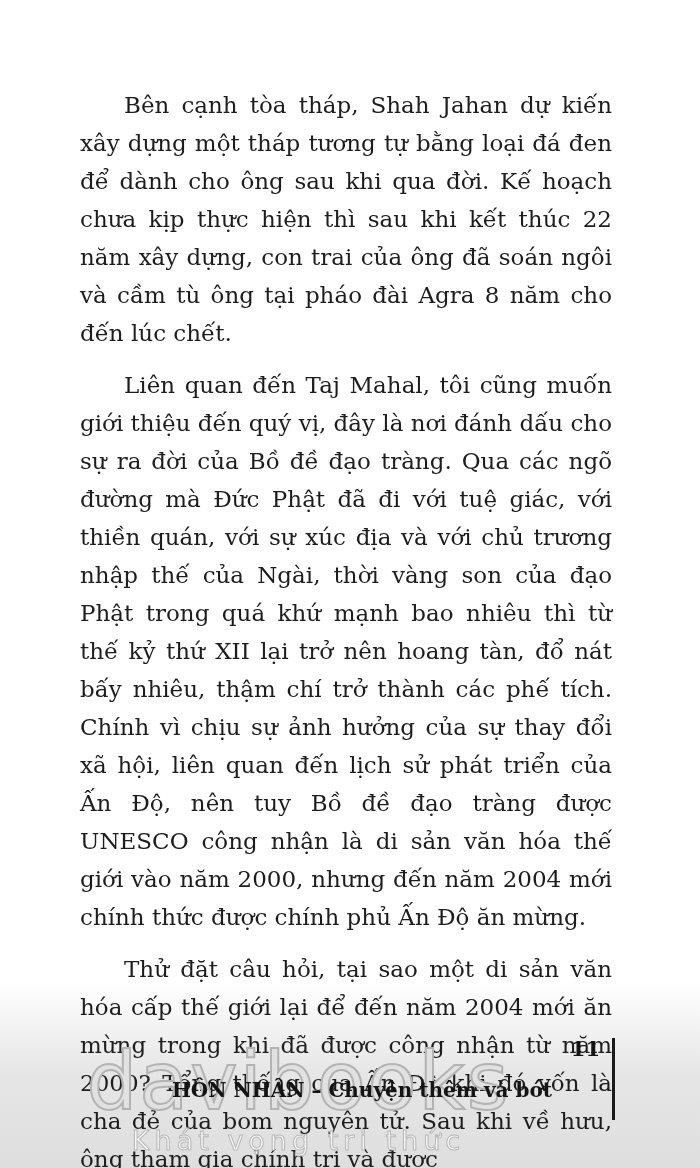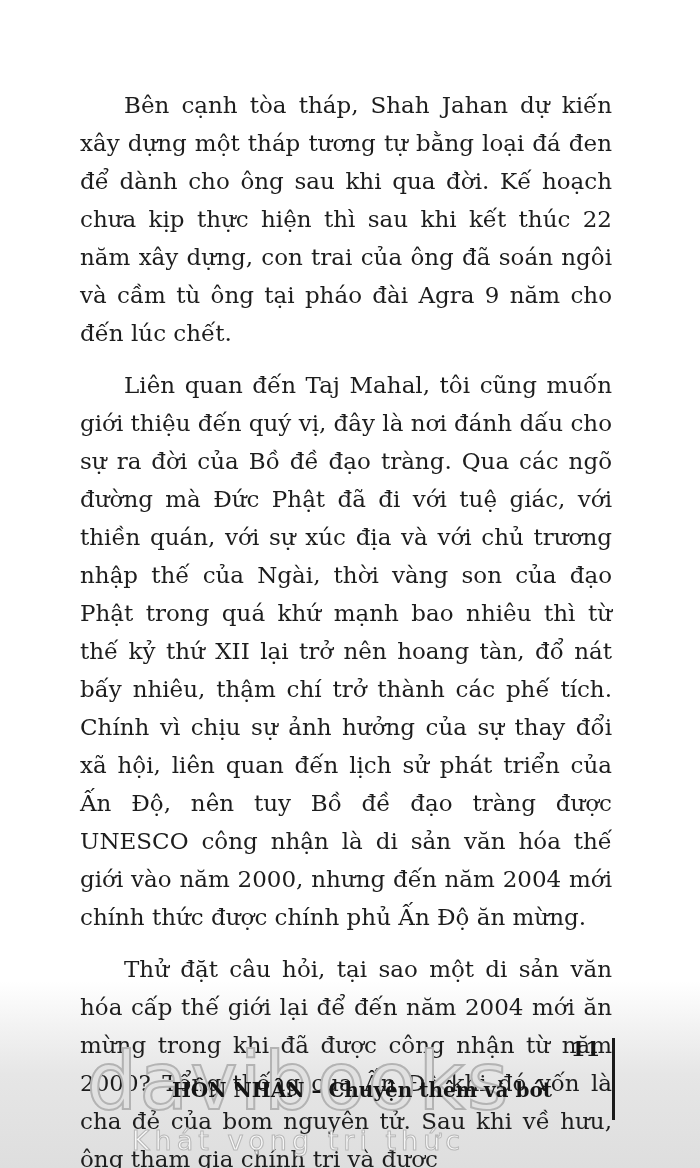--- a/index.html
+++ b/index.html
@@ -98,21 +98,21 @@
     text-shadow: 0 0 1px #c4c4c4;
     text-align: center;
   }
 </style>
 </head>
 <body>
 
 <div class="page">
 
   <div class="text-block">
-    <p>Bên cạnh tòa tháp, Shah Jahan dự kiến xây dựng một tháp tương tự bằng loại đá đen để dành cho ông sau khi qua đời. Kế hoạch chưa kịp thực hiện thì sau khi kết thúc 22 năm xây dựng, con trai của ông đã soán ngôi và cầm tù ông tại pháo đài Agra 9 năm cho đến lúc chết.</p>
+    <p>Bên cạnh tòa tháp, Shah Jahan dự kiến xây dựng một tháp tương tự bằng loại đá đen để dành cho ông sau khi qua đời. Kế hoạch chưa kịp thực hiện thì sau khi kết thúc 22 năm xây dựng, con trai của ông đã soán ngôi và cầm tù ông tại pháo đài Agra 8 năm cho đến lúc chết.</p>
     <p>Liên quan đến Taj Mahal, tôi cũng muốn giới thiệu đến quý vị, đây là nơi đánh dấu cho sự ra đời của Bồ đề đạo tràng. Qua các ngõ đường mà Đức Phật đã đi với tuệ giác, với thiền quán, với sự xúc địa và với chủ trương nhập thế của Ngài, thời vàng son của đạo Phật trong quá khứ mạnh bao nhiêu thì từ thế kỷ thứ XII lại trở nên hoang tàn, đổ nát bấy nhiêu, thậm chí trở thành các phế tích. Chính vì chịu sự ảnh hưởng của sự thay đổi xã hội, liên quan đến lịch sử phát triển của Ấn Độ, nên tuy Bồ đề đạo tràng được UNESCO công nhận là di sản văn hóa thế giới vào năm 2000, nhưng đến năm 2004 mới chính thức được chính phủ Ấn Độ ăn mừng.</p>
     <p>Thử đặt câu hỏi, tại sao một di sản văn hóa cấp thế giới lại để đến năm 2004 mới ăn mừng trong khi đã được công nhận từ năm 2000? Tổng thống của Ấn Độ khi đó vốn là cha đẻ của bom nguyên tử. Sau khi về hưu, ông tham gia chính trị và được</p>
   </div>
 
   <div class="footer">
     <span class="footer-title">HÔN NHÂN – Chuyện thêm và bớt</span>
     <span class="footer-pagenum">11</span>
     <span class="footer-rule"></span>
   </div>
 

